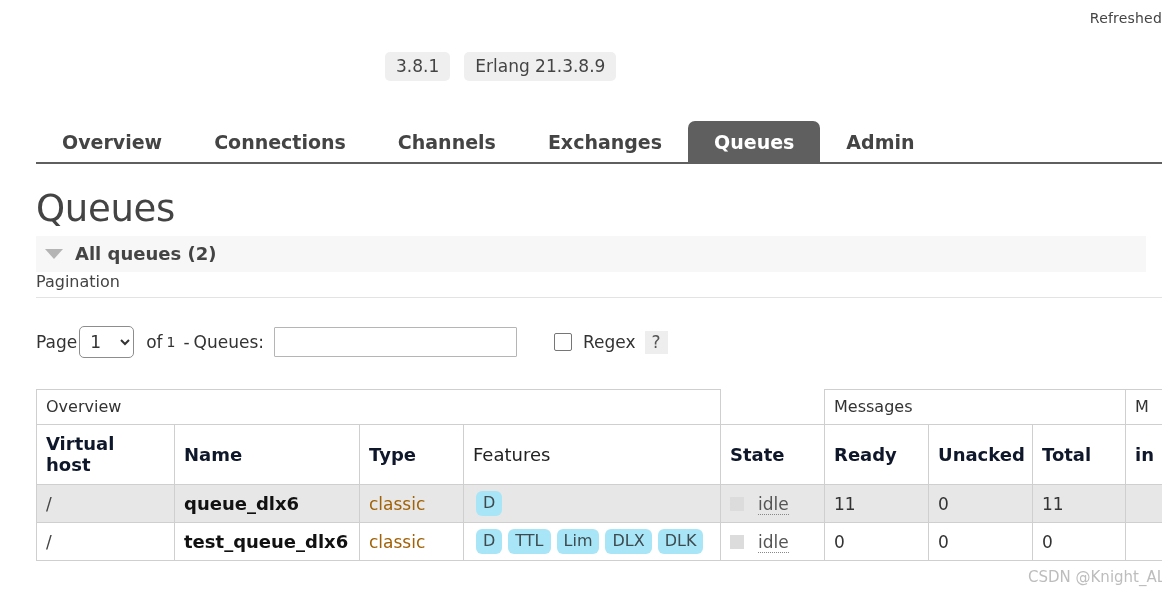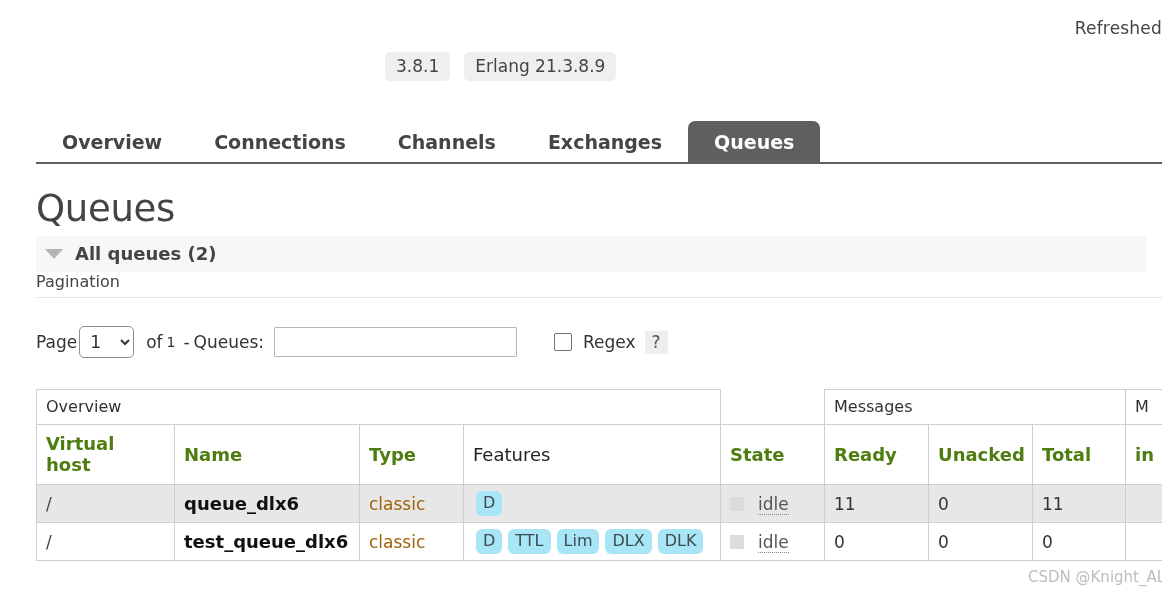--- a/index.html
+++ b/index.html
@@ -16,23 +16,23 @@
     position: relative;
   }
 
   
   .header {
     position: relative;
     height: 110px;
   }
   .refreshed {
     position: absolute;
-    top: 18px;
+    top: 10px;
     right: 0px;
-    font-size: 17px;
+    font-size: 14px;
     color: #444444;
     white-space: nowrap;
     letter-spacing: .2px;
   }
   .brand {
     position: absolute;
     left: 47px;
     top: 22px;
     display: flex;
     align-items: flex-end;
@@ -262,21 +262,21 @@
     font-weight: normal;
     font-size: 16px;
     color: #333333;
     background: #ffffff;
     padding: 7px 9px 8px 9px;
   }
   tr.group-row th.blank { border-top-color: #ffffff; border-left-color: #ffffff; }
   tr.col-row th {
     font-weight: bold;
     font-size: 18px;
-    color: #4d7c0f;
+    color: #0f172a;
     background: #ffffff;
     padding: 8px 9px 9px 9px;
   }
   tr.col-row th.nosort { font-weight: normal; color: #222222; }
 
   tbody tr.alt td { background: #e7e7e7; }
   tbody tr td { background: #ffffff; }
 
   td.vhost { color: #444444; font-size: 17px; }
   td.qname {
@@ -341,20 +341,21 @@
   </div>
 </div>
 
 <div class="nav">
   <div class="nav-inner">
     <div class="tab">Overview</div>
     <div class="tab">Connections</div>
     <div class="tab">Channels</div>
     <div class="tab">Exchanges</div>
     <div class="tab active">Queues</div>
+    <div class="tab">Admin</div>
   </div>
   <div class="nav-rule"></div>
 </div>
 
 <div class="content">
 
   <div class="page-title">Queues</div>
 
   <div class="section-band">
     <span class="tri"></span>

